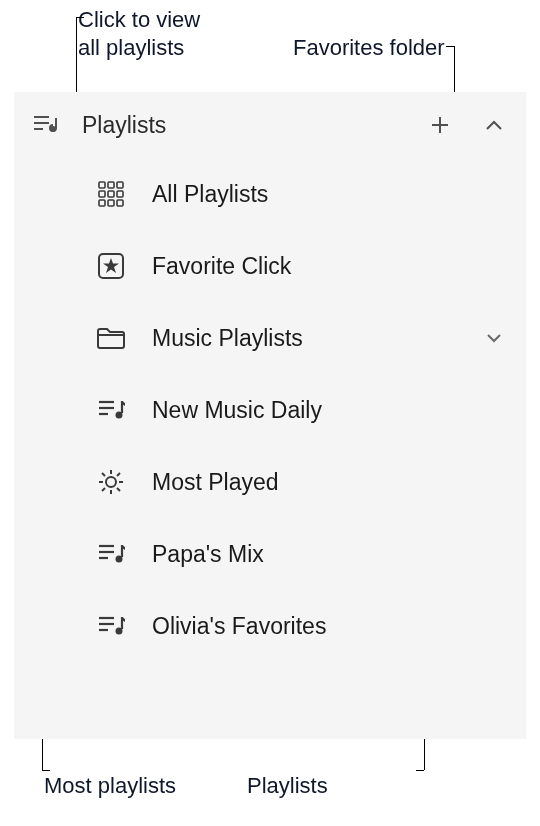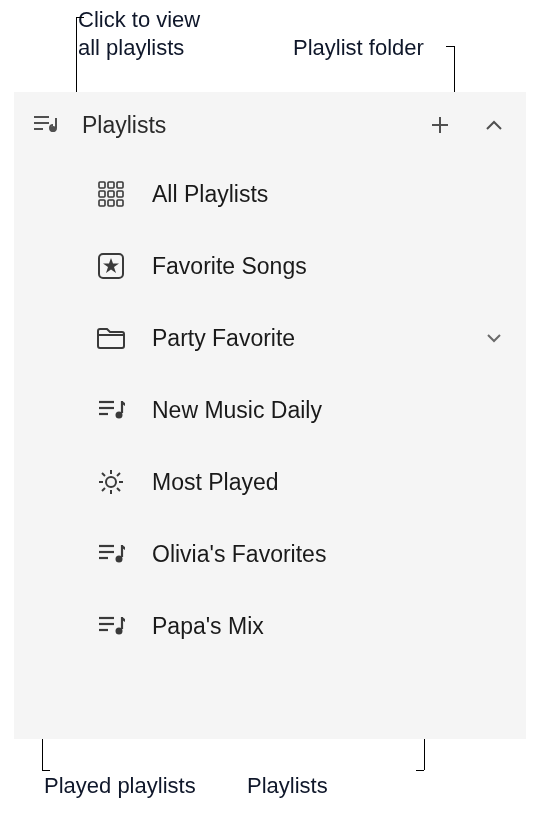--- a/index.html
+++ b/index.html
@@ -104,29 +104,29 @@
 <div class="callout" style="left:78px; top:6px;">
   <div>Click to view</div>
   <div>all playlists</div>
 </div>
 
 <div class="callout-vline callout-line" style="left:76px; top:17px; height:178px;"></div>
 <div class="htick" style="left:76px; top:17px;"></div>
 <div class="callout-hline callout-line" style="left:76px; top:195px; width:8px;"></div>
 
 <div class="callout" style="left:293px; top:34px;">
-  <span>Playlist folder</span>
+  <span>Favorites folder</span>
 </div>
 
 <div class="callout-vline callout-line" style="left:454px; top:46px; height:298px;"></div>
 <div class="htick" style="left:446px; top:46px;"></div>
 <div class="callout-hline callout-line" style="left:314px; top:344px; width:140px;"></div>
 
 <div class="callout" style="left:44px; top:772px;">
-  <span>Played playlists</span>
+  <span>Most playlists</span>
 </div>
 
 <div class="callout-vline callout-line" style="left:42px; top:456px; height:314px;"></div>
 <div class="htick" style="left:42px; top:770px;"></div>
 
 <div class="callout-vline callout-line" style="left:72px; top:410px; height:106px;"></div>
 <div class="callout-hline callout-line" style="left:72px; top:410px; width:12px;"></div>
 <div class="callout-hline callout-line" style="left:72px; top:516px; width:12px;"></div>
 <div class="callout-hline callout-line" style="left:42px; top:456px; width:30px;"></div>
 
@@ -186,31 +186,31 @@
       <div class="label">All Playlists</div>
     </div>
 
     <div class="item">
       <div class="icon">
         <svg width="28" height="28" viewBox="0 0 28 28">
           <rect x="2" y="2" width="24" height="24" rx="4" fill="none" stroke="currentColor" stroke-width="2"></rect>
           <polygon points="14,6 16,11.5 22,11.5 17,15 19,21 14,17.5 9,21 11,15 6,11.5 12,11.5" fill="currentColor"></polygon>
         </svg>
       </div>
-      <div class="label">Favorite Songs</div>
+      <div class="label">Favorite Click</div>
     </div>
 
     <div class="item">
       <div class="icon">
         <svg width="30" height="26" viewBox="0 0 30 26">
           <path d="M2 6 a2 2 0 0 1 2 -2 h7 l3 3 h12 a2 2 0 0 1 2 2 v12 a2 2 0 0 1 -2 2 h-22 a2 2 0 0 1 -2 -2 z" fill="none" stroke="currentColor" stroke-width="2"></path>
           <line x1="2" y1="10" x2="28" y2="10" stroke="currentColor" stroke-width="2"></line>
         </svg>
       </div>
-      <div class="label">Party Favorite</div>
+      <div class="label">Music Playlists</div>
       <div class="chev">
         <svg width="16" height="10" viewBox="0 0 16 10">
             <polyline points="2,2 8,8 14,2" fill="none" stroke="currentColor" stroke-width="2"></polyline>
           </svg>
       </div>
     </div>
 
 
     <div class="item">
       <div class="icon">
@@ -249,31 +249,31 @@
       <div class="icon">
         <svg width="28" height="24" viewBox="0 0 28 24">
           <line x1="2" y1="4" x2="17" y2="4" stroke="currentColor" stroke-width="2.2"></line>
           <line x1="2" y1="10" x2="17" y2="10" stroke="currentColor" stroke-width="2.2"></line>
           <line x1="2" y1="16" x2="11" y2="16" stroke="currentColor" stroke-width="2.2"></line>
           <path d="M25 3 v12" fill="none" stroke="currentColor" stroke-width="2.2"></path>
           <circle cx="22" cy="17" r="3.5" fill="currentColor"></circle>
           <path d="M25 3 l3 2 v3 l-3 -2" fill="currentColor"></path>
         </svg>
       </div>
-      <div class="label">Olivia's Favorites</div>
+      <div class="label">Papa's Mix</div>
     </div>
 
     <div class="item">
       <div class="icon">
         <svg width="28" height="24" viewBox="0 0 28 24">
           <line x1="2" y1="4" x2="17" y2="4" stroke="currentColor" stroke-width="2.2"></line>
           <line x1="2" y1="10" x2="17" y2="10" stroke="currentColor" stroke-width="2.2"></line>
           <line x1="2" y1="16" x2="11" y2="16" stroke="currentColor" stroke-width="2.2"></line>
           <path d="M25 3 v12" fill="none" stroke="currentColor" stroke-width="2.2"></path>
           <circle cx="22" cy="17" r="3.5" fill="currentColor"></circle>
           <path d="M25 3 l3 2 v3 l-3 -2" fill="currentColor"></path>
         </svg>
       </div>
-      <div class="label">Papa's Mix</div>
+      <div class="label">Olivia's Favorites</div>
     </div>
 
   </div>
 </div>
 
 </body></html>

